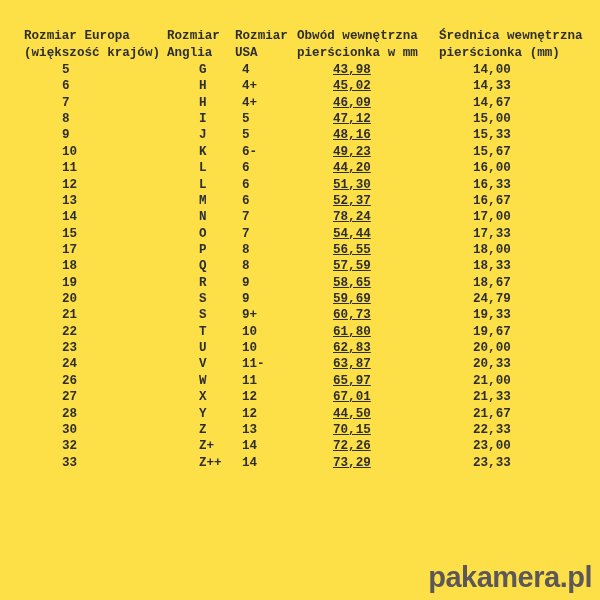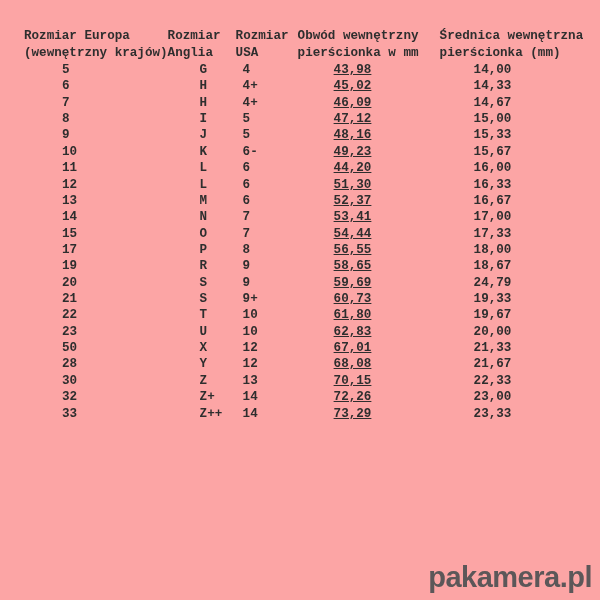--- a/index.html
+++ b/index.html
@@ -1,20 +1,20 @@
 <!DOCTYPE html>
 <html><head>
 <meta charset="utf-8">
 <style>
   html, body { margin: 0; padding: 0; background: #ffffff; }
   .page {
     position: relative;
     width: 600px;
     height: 600px;
-    background: #fca5a5;
+    background: #fde047;
     overflow: hidden;
     font-family: "Liberation Mono", "DejaVu Sans Mono", monospace;
     color: #2e2e2e;
   }
   table.size-table {
     position: absolute;
     left: 24px;
     top: 28px;
     border-collapse: collapse;
     table-layout: fixed;
@@ -63,32 +63,32 @@
       <col class="c1">
         <col class="c2">
         <col class="c3">
         <col class="c4">
         <col class="c5">
     </colgroup>
     <thead>
       <tr>
         <th>
           <div>Rozmiar Europa</div>
-          <div>(wewnętrzny krajów)</div>
+          <div>(większość krajów)</div>
         </th>
         <th>
           <div>Rozmiar</div>
           <div>Anglia</div>
         </th>
         <th>
           <div>Rozmiar</div>
           <div>USA</div>
         </th>
         <th>
-          <div>Obwód wewnętrzny</div>
+          <div>Obwód wewnętrzna</div>
           <div>pierścionka w mm</div>
         </th>
         <th>
           <div>Średnica wewnętrzna</div>
           <div>pierścionka (mm)</div>
         </th>
       </tr>
     </thead>
     <tbody>
         <tr>
@@ -151,38 +151,45 @@
       <td class="cell-europe">13</td>
       <td class="cell-england">M</td>
       <td class="cell-usa">6</td>
       <td class="cell-circumference">52,37</td>
       <td class="cell-diameter">16,67</td>
     </tr>
         <tr>
       <td class="cell-europe">14</td>
       <td class="cell-england">N</td>
       <td class="cell-usa">7</td>
-      <td class="cell-circumference">53,41</td>
+      <td class="cell-circumference">78,24</td>
       <td class="cell-diameter">17,00</td>
     </tr>
         <tr>
       <td class="cell-europe">15</td>
       <td class="cell-england">O</td>
       <td class="cell-usa">7</td>
       <td class="cell-circumference">54,44</td>
       <td class="cell-diameter">17,33</td>
     </tr>
         <tr>
       <td class="cell-europe">17</td>
       <td class="cell-england">P</td>
       <td class="cell-usa">8</td>
       <td class="cell-circumference">56,55</td>
       <td class="cell-diameter">18,00</td>
     </tr>
         <tr>
+      <td class="cell-europe">18</td>
+      <td class="cell-england">Q</td>
+      <td class="cell-usa">8</td>
+      <td class="cell-circumference">57,59</td>
+      <td class="cell-diameter">18,33</td>
+    </tr>
+        <tr>
       <td class="cell-europe">19</td>
       <td class="cell-england">R</td>
       <td class="cell-usa">9</td>
       <td class="cell-circumference">58,65</td>
       <td class="cell-diameter">18,67</td>
     </tr>
         <tr>
       <td class="cell-europe">20</td>
       <td class="cell-england">S</td>
       <td class="cell-usa">9</td>
@@ -204,31 +211,45 @@
       <td class="cell-diameter">19,67</td>
     </tr>
         <tr>
       <td class="cell-europe">23</td>
       <td class="cell-england">U</td>
       <td class="cell-usa">10</td>
       <td class="cell-circumference">62,83</td>
       <td class="cell-diameter">20,00</td>
     </tr>
         <tr>
-      <td class="cell-europe">50</td>
+      <td class="cell-europe">24</td>
+      <td class="cell-england">V</td>
+      <td class="cell-usa">11-</td>
+      <td class="cell-circumference">63,87</td>
+      <td class="cell-diameter">20,33</td>
+    </tr>
+        <tr>
+      <td class="cell-europe">26</td>
+      <td class="cell-england">W</td>
+      <td class="cell-usa">11</td>
+      <td class="cell-circumference">65,97</td>
+      <td class="cell-diameter">21,00</td>
+    </tr>
+        <tr>
+      <td class="cell-europe">27</td>
       <td class="cell-england">X</td>
       <td class="cell-usa">12</td>
       <td class="cell-circumference">67,01</td>
       <td class="cell-diameter">21,33</td>
     </tr>
         <tr>
       <td class="cell-europe">28</td>
       <td class="cell-england">Y</td>
       <td class="cell-usa">12</td>
-      <td class="cell-circumference">68,08</td>
+      <td class="cell-circumference">44,50</td>
       <td class="cell-diameter">21,67</td>
     </tr>
         <tr>
       <td class="cell-europe">30</td>
       <td class="cell-england">Z</td>
       <td class="cell-usa">13</td>
       <td class="cell-circumference">70,15</td>
       <td class="cell-diameter">22,33</td>
     </tr>
         <tr>

